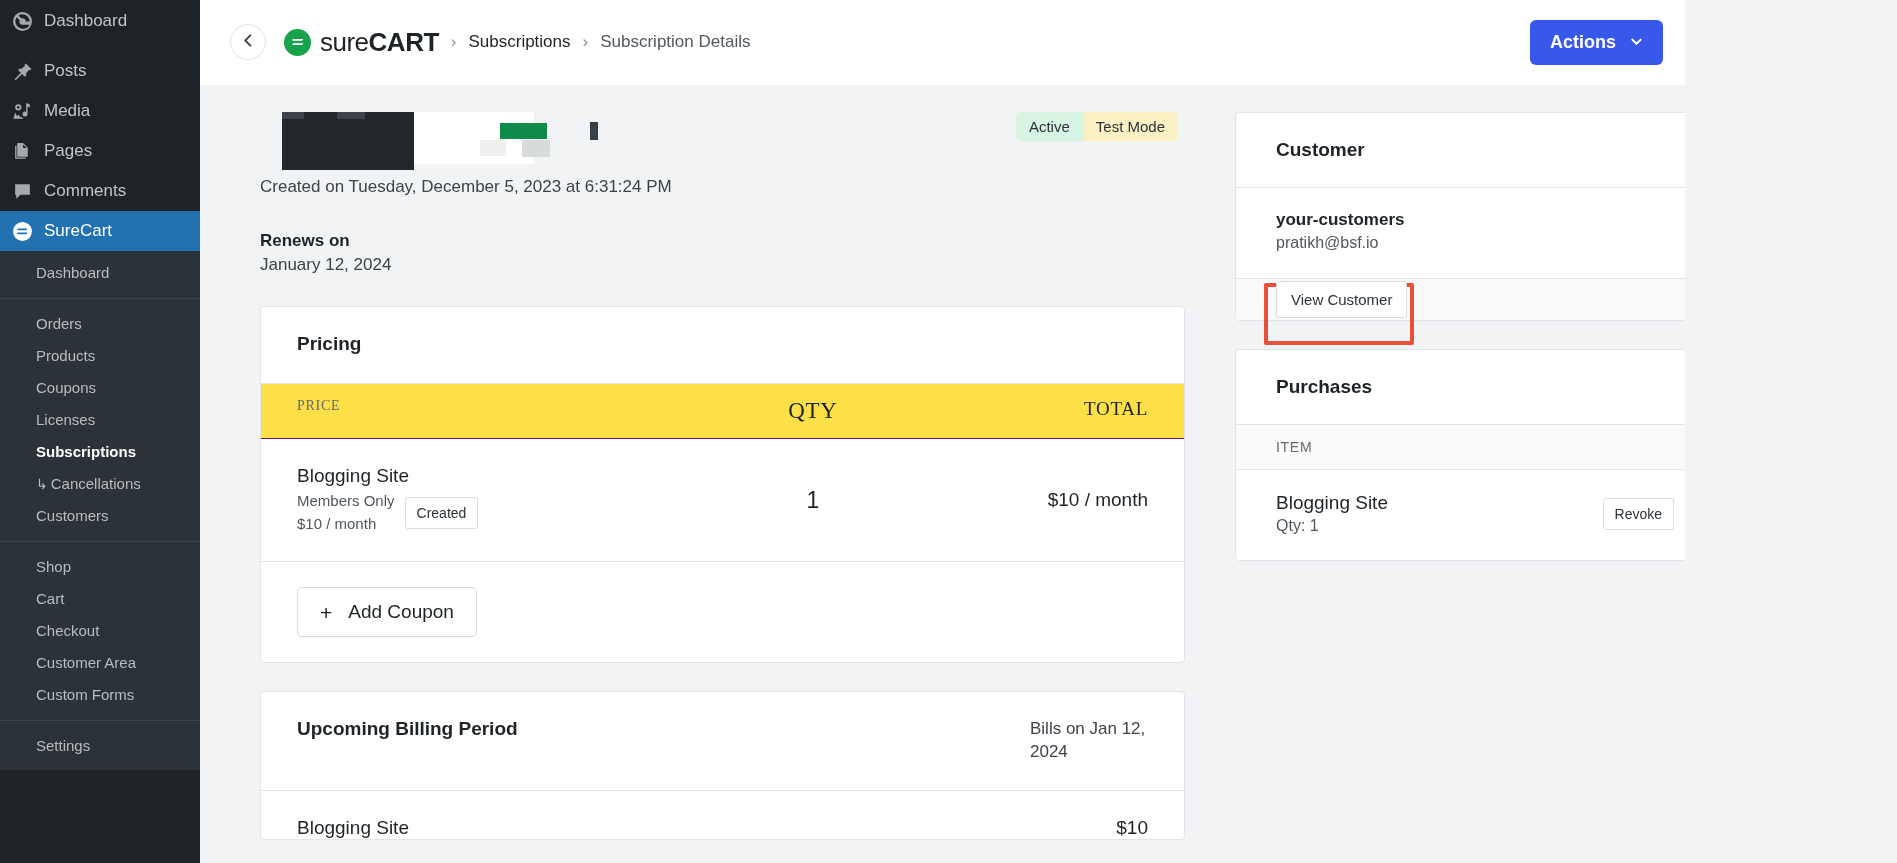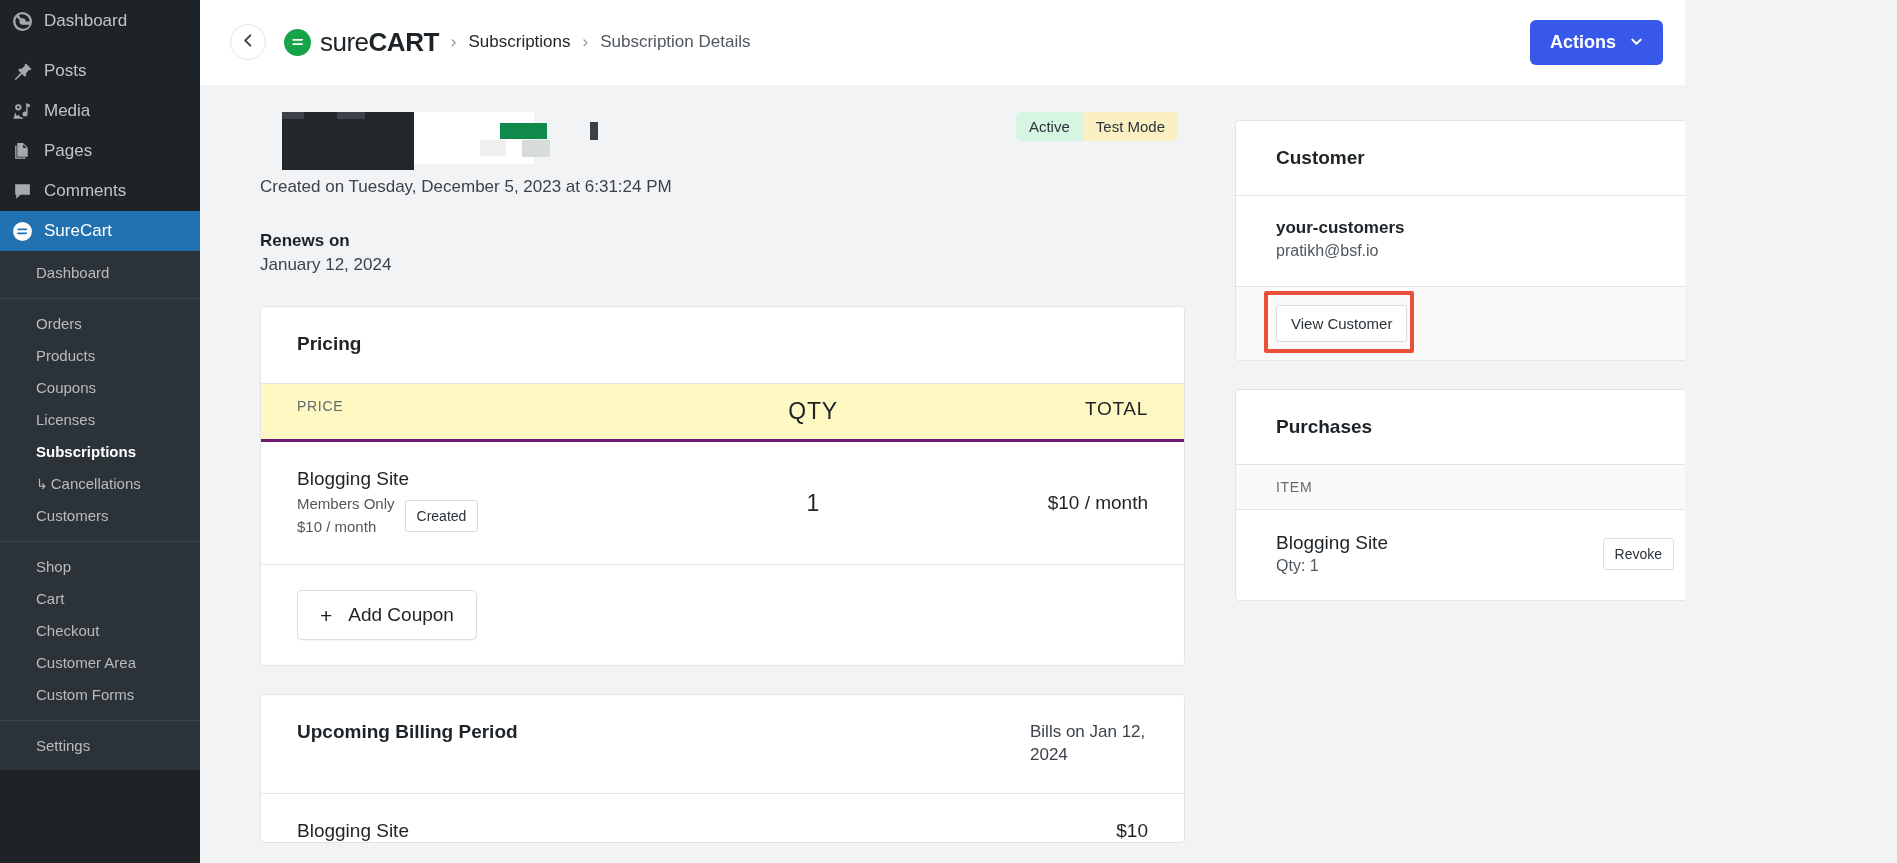--- a/index.html
+++ b/index.html
@@ -159,23 +159,23 @@
   .card-head {
     padding: 26px 36px; font-size: 19px; font-weight: bold; color: #1d2327;
     display: flex; align-items: flex-start; justify-content: space-between;
     min-height: 76px;
   }
   .card-head .meta {
     font-size: 17px; font-weight: normal; color: #3c434a;
     text-align: left; width: 118px; line-height: 1.35;
   }
   .tbl-head {
-    display: flex; background: #fef9c3; border-top: 1px solid #e2e4e7;
-    border-bottom: 3px solid #701a75;
-    padding: 14px 36px; font-size: 14px; letter-spacing: 0.7px; color: #646970;
+    display: flex; background: #fde047; border-top: 1px solid #e2e4e7;
+    border-bottom: 1px solid #701a75;
+    padding: 14px 36px; font-size: 14px; letter-spacing: 0.7px; color: #646970; font-family: Liberation Serif, serif;
   }
   .tbl-row {
     display: flex; padding: 26px 36px; align-items: center;
   }
   .c-price { flex: 1; }
   .c-qty { width: 210px; text-align: center; font-size: 23px; color: #1d2327; }
   .c-total { width: 230px; text-align: right; font-size: 19px; color: #1d2327; }
   .prod-name { font-size: 19px; color: #1d2327; margin-bottom: 3px; }
   .prod-sub { font-size: 15px; color: #50575e; line-height: 1.5; display: flex; align-items: center; gap: 10px;}
   .prod-sub-col { display: flex; flex-direction: column; }
@@ -206,21 +206,21 @@
   
   .rcard-head {
     padding: 25px 40px; font-size: 19px; font-weight: bold; color: #1d2327;
     min-height: 74px; display: flex; align-items: center;
   }
   .rcard-body { padding: 22px 40px 26px 40px; border-top: 1px solid #e2e4e7; }
   .cust-name { font-size: 17px; font-weight: bold; color: #1d2327; }
   .cust-mail { font-size: 16px; color: #50575e; margin-top: 4px; }
   .rcard-foot {
     border-top: 1px solid #e2e4e7; background: #fafafa;
-    padding: 18px 40px; position: relative;
+    padding: 2px 40px; position: relative;
   }
   .redbox {
     position: absolute; left: 28px; top: 4px; width: 150px; height: 62px;
     border: 4px solid #e8503a; border-radius: 2px; pointer-events: none;
   }
   .btn-view {
     position: relative; z-index: 2;
     border: 1px solid #dcdcde; background: #fff; border-radius: 3px;
     font-size: 15px; color: #2c3338; padding: 9px 14px; cursor: pointer;
     font-family: "Liberation Sans", sans-serif;
@@ -440,21 +440,21 @@
           </div>
           <div class="billing-rowcut">
             <span class="nm">Blogging Site</span>
             <span class="amt">$10</span>
           </div>
         </section>
       </div>
 
       <div class="col-right">
 
-        <section class="card" style="margin-top:8px">
+        <section class="card" style="margin-top:0">
           <div class="rcard-head">Customer</div>
           <div class="rcard-body">
             <div class="cust-name">your-customers</div>
             <div class="cust-mail">pratikh@bsf.io</div>
           </div>
           <div class="rcard-foot">
             <div class="redbox"></div>
             <button class="btn-view">View Customer</button>
           </div>
         </section>

